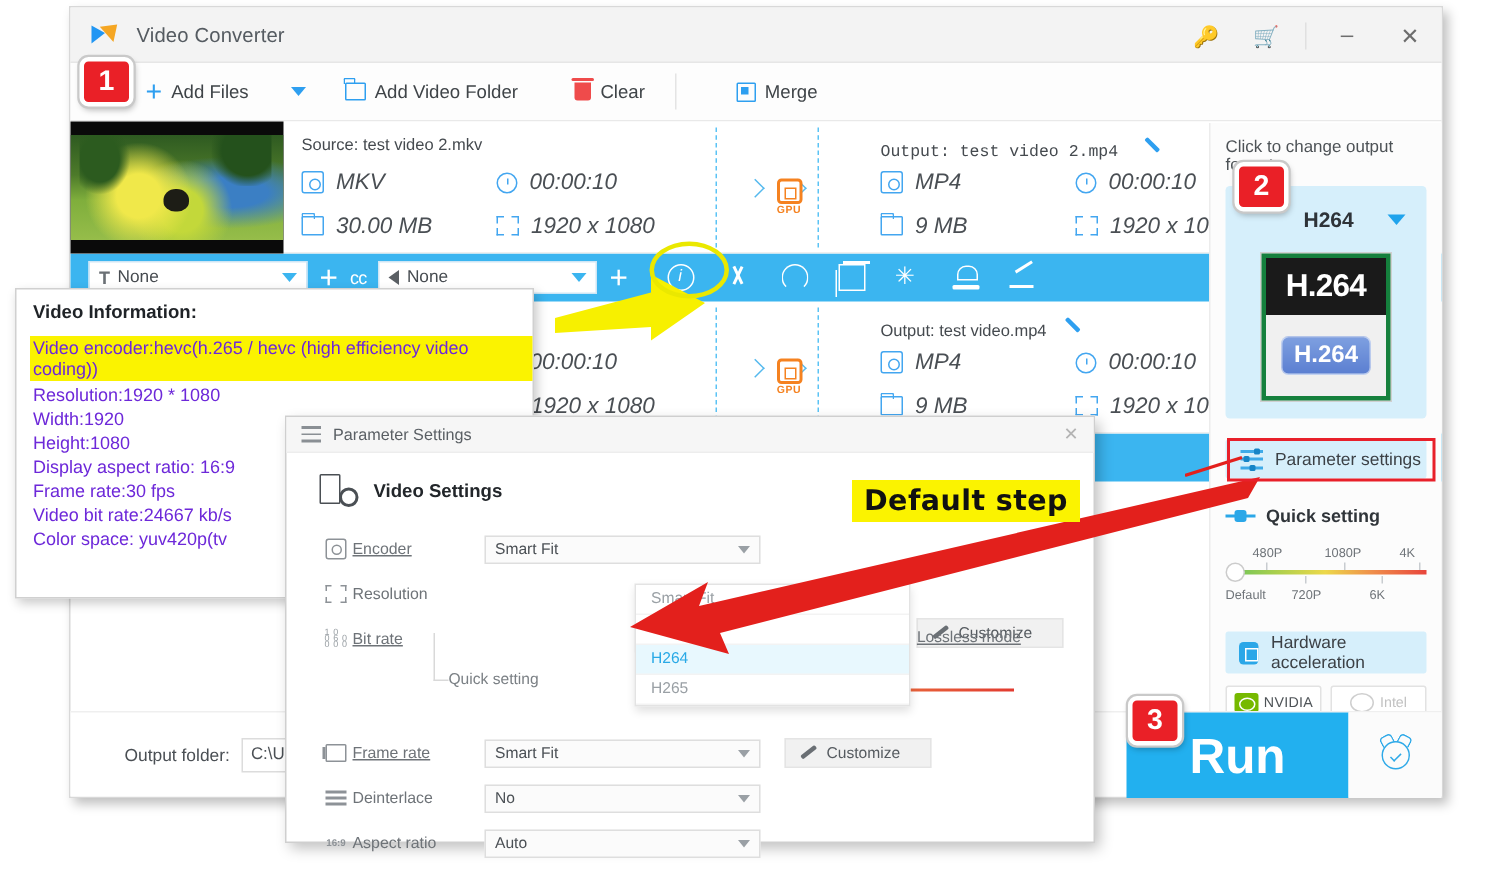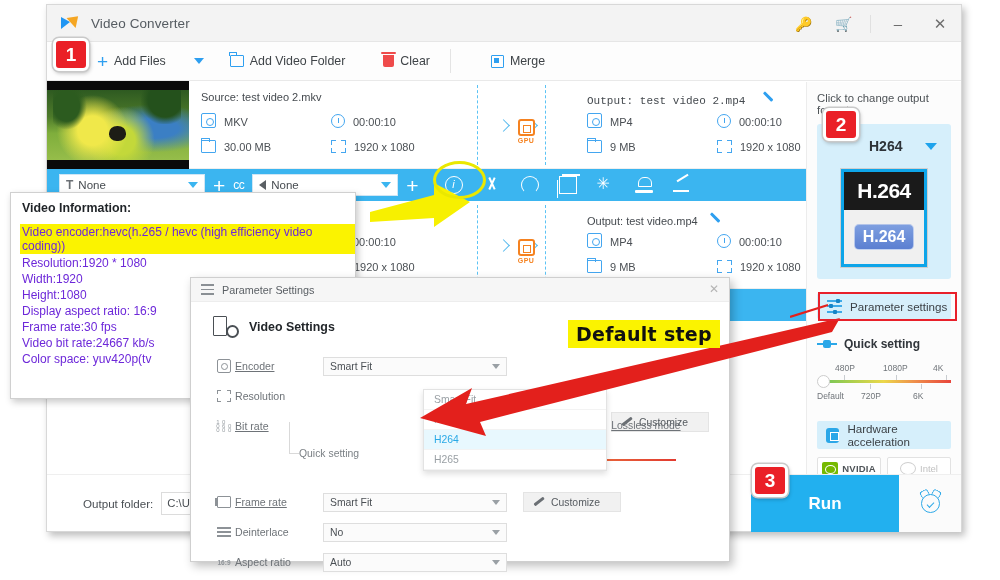--- a/index.html
+++ b/index.html
@@ -155,21 +155,21 @@
     margin-left: 6px; vertical-align: -2px;
   }
   .pencil:before {
     content:''; position:absolute; left:1px; top:1px; width:12px; height:3.4px;
     background:#2e9ff0; transform: rotate(45deg); border-radius:1px;
   }
   .meta-grid {
     position: absolute; left: 12px; top: 32px;
     display: grid; grid-template-columns: 130px 130px; row-gap: 12px;
   }
-  .meta-item { display: flex; align-items: flex-end; gap: 8px; font-size: 11px; color: #4a4f54; }
+  .meta-item { display: flex; align-items: center; gap: 8px; font-size: 15px; color: #4a4f54; font-style: italic; }
   .mi-file {
     width: 15px; height: 15px; border: 1.3px solid #43a6f0; border-radius: 2px; position: relative;
   }
   .mi-file:after {
     content:''; position:absolute; left:3.5px; top:3.5px; width:6px; height:6px;
     border:1.3px solid #43a6f0; border-radius:50%;
   }
   .mi-clock { width:14px; height:14px; border:1.3px solid #43a6f0; border-radius:50%; position:relative; }
   .mi-clock:after { content:''; position:absolute; left:6px; top:3px; width:1.3px; height:4.5px; background:#43a6f0; }
   .mi-doc {
@@ -271,21 +271,21 @@
   .format-select {
     display:flex; align-items:center; justify-content: space-between;
     padding: 0 6px 0 44px; height: 24px; font-size: 14px; color:#2e3338; font-weight: 600;
   }
   .format-select .dn {
     width:0;height:0;border-left:6px solid transparent;border-right:6px solid transparent;
     border-top:7px solid #1fa3ec;
   }
   .format-thumb {
     width: 86px; height: 98px; margin: 11px auto 0 auto;
-    background:#f0f0f0; border: 3px solid #0ea5e9; box-shadow: 0 0 0 1px #cfcfcf;
+    background:#f0f0f0; border: 3px solid #15803d; box-shadow: 0 0 0 1px #cfcfcf;
   }
   .ft-top {
     height: 38px; background: #1a1a1a; color:#fff; font-size: 21px; font-weight: bold;
     display:flex; align-items:center; justify-content:center; letter-spacing: -.5px;
   }
   .ft-mid { height: 54px; display:flex; align-items:center; justify-content:center; }
   .ft-pill {
     background: linear-gradient(180deg,#7e9fe0,#5b7fd1);
     color:#fff; font-size: 16px; font-weight: bold; padding: 3px 8px; border-radius: 5px;
     border: 1px solid #ffffff88;
@@ -340,39 +340,39 @@
   .hw-chip { width:15px;height:15px;border-radius:3px;background:#2ba7e8; position:relative; }
   .hw-chip:after { content:''; position:absolute; left:4px; top:4px; width:7px;height:7px;border:1.6px solid #fff; }
   .gpu-row { display:flex; gap: 6px; margin-top: 8px; }
   .gpu-pill {
     flex:1; height: 22px; border:1px solid #e2e2e2; border-radius:2px;
     display:flex; align-items:center; justify-content:center; gap:4px; font-size:9.5px;
     background:#fff;
   }
   .nv-logo { width:16px;height:13px;background:#76b900;border-radius:2px; position:relative; }
   .nv-logo:after{content:'';position:absolute;left:3px;top:3px;width:9px;height:7px;border:1.5px solid #fff;border-radius:50%;}
-  .nv-text { color:#4f5458; font-weight:bold; letter-spacing:.2px;}
+  .nv-text { color:#4f5458; font-weight:normal; letter-spacing:.2px;}
   .intel-logo { width:16px;height:13px;border:1.3px solid #cfcfcf;border-radius:50%; }
   .intel-text { color:#c2c2c2; }
 
   
   .bottombar {
     position:absolute; left:0; right:0; bottom:0; height: 57px;
     background:#fff; border-top: 1px solid #efefef; display:flex; align-items:center;
   }
   .outfolder-wrap { display:flex; align-items:center; gap: 8px; margin-left: 36px; }
   .outfolder-label { font-size: 11.6px; color: #4a4f54; }
   .outfolder-input {
     width: 250px; height: 23px; border: 1px solid #dcdcdc; background:#fff;
     font-size: 11.3px; color:#4a4f54; padding: 0 5px; display:flex; align-items:center;
   }
   .run-area { position:absolute; right: 0; top: 0; height: 57px; display:flex; }
   .run-btn {
     width: 148px; height: 57px; background: #22b0ef; color: #fff;
-    font-size: 17px; font-weight: bold; display:flex; align-items:center; justify-content:center;
+    font-size: 33px; font-weight: bold; display:flex; align-items:center; justify-content:center;
   }
   .alarm-btn { width: 62px; height: 57px; background:#fbfbfb; display:flex; align-items:center; justify-content:center; }
   .alarm-ico { width: 19px; height: 19px; border:1.8px solid #2ea9e8; border-radius:50%; position:relative;}
   .alarm-ico:before, .alarm-ico:after {
     content:''; position:absolute; top:-5px; width:7px; height:6px;
     border:1.8px solid #2ea9e8; border-bottom:none; border-radius:3px 3px 0 0;
   }
   .alarm-ico:before { left:-2px; transform: rotate(-28deg); }
   .alarm-ico:after { right:-2px; transform: rotate(28deg); }
   .alarm-tick { position:absolute; left:5px; top:7px; width:7px; height:4px;

